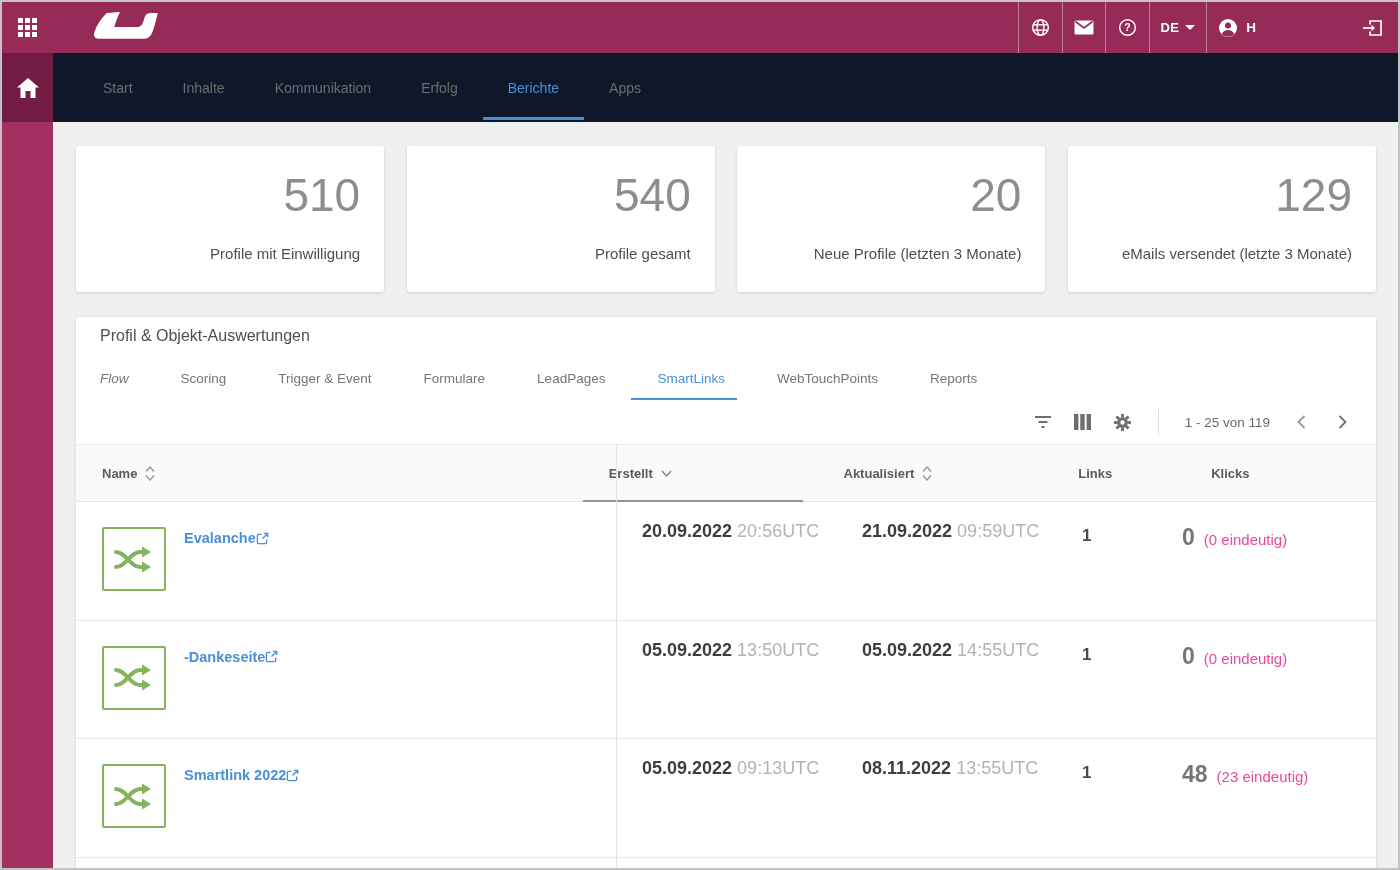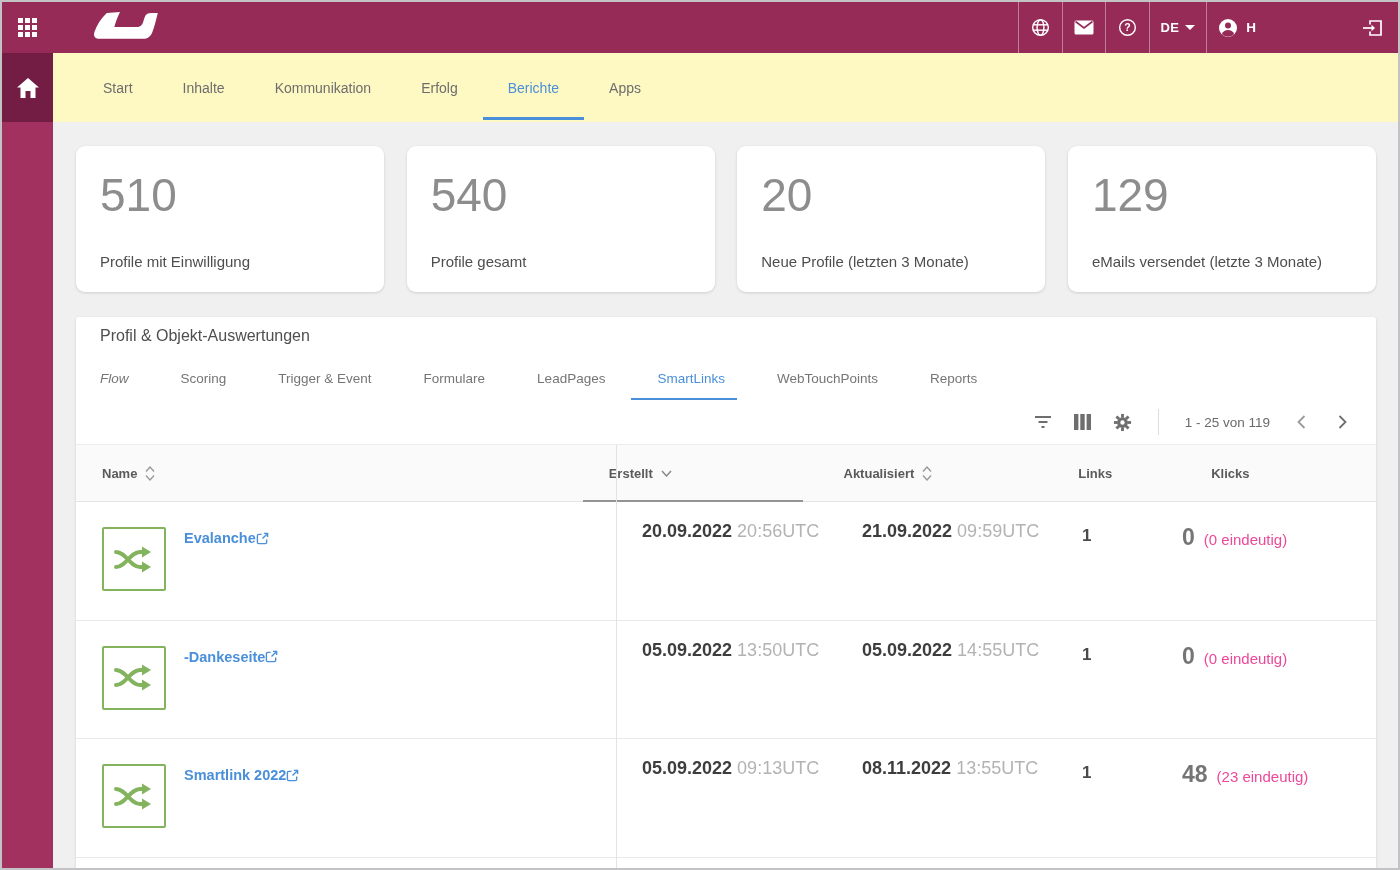--- a/index.html
+++ b/index.html
@@ -37,41 +37,41 @@
 
   
   .rail { position:absolute; left:0; top:51px; bottom:0; width:51px; background:#a23160; }
   .rail-home {
     width:51px; height:69px; background:#731d44;
     display:flex; align-items:center; justify-content:center; cursor:pointer;
   }
 
   
   .mainnav {
-    position:absolute; left:51px; top:51px; right:0; height:69px; background:#fef9c3;
+    position:absolute; left:51px; top:51px; right:0; height:69px; background:#0f172a;
     display:flex; align-items:stretch; padding-left:25px;
   }
   .nav-tab {
     position:relative; display:flex; align-items:center; padding:0 25px;
     font-size:14px; color:#6d6d6d; cursor:pointer;
   }
   .nav-tab.active { color:#4a8fd9; }
   .nav-tab.active::after {
     content:""; position:absolute; left:0; right:0; bottom:2px; height:3px; background:#4a8fd9;
   }
 
   
   .cards {
     position:absolute; left:74px; top:144px; width:1300px;
     display:flex; gap:22.5px;
   }
   .card {
-    flex:1; height:146px; background:#fff; border-radius:9px;
-    box-shadow:0 1px 3px rgba(0,0,0,.14); padding:26px 24px 22px;
-    display:flex; flex-direction:column; justify-content:space-between;
+    flex:1; height:146px; background:#fff; border-radius:3px;
+    box-shadow:0 1px 3px rgba(0,0,0,.14); padding:26px 24px 30px;
+    display:flex; flex-direction:column; justify-content:space-between;text-align:right;
   }
   .card-value { font-size:46px; font-weight:300; color:#8d8d8d; line-height:1; }
   .card-label { font-size:15px; color:#4e4e4e; }
 
   
   .panel {
     position:absolute; left:74px; top:315px; width:1300px; height:600px;
     background:#fff; border-radius:3px 3px 0 0; box-shadow:0 1px 3px rgba(0,0,0,.14);
   }
   .panel-title { padding:10px 24px 4px; font-size:16px; color:#4f4f4f; }

